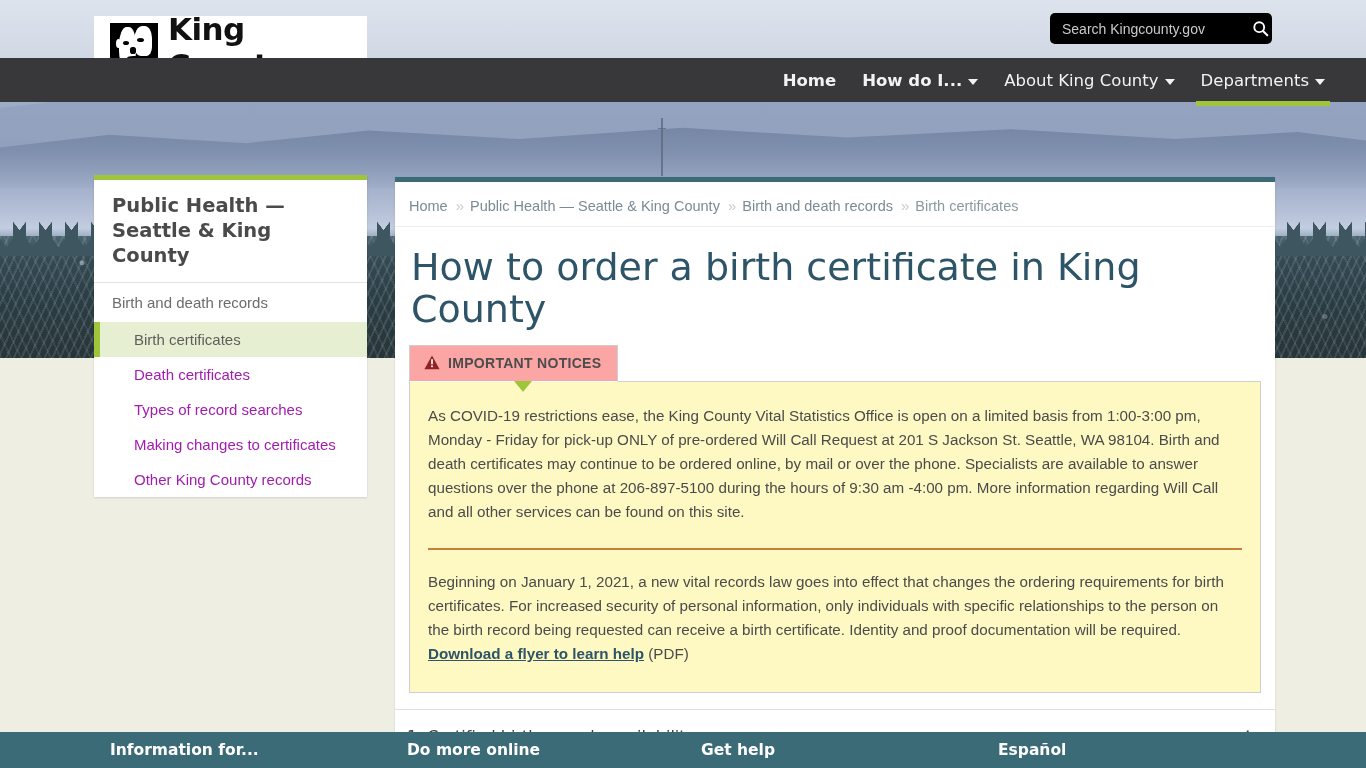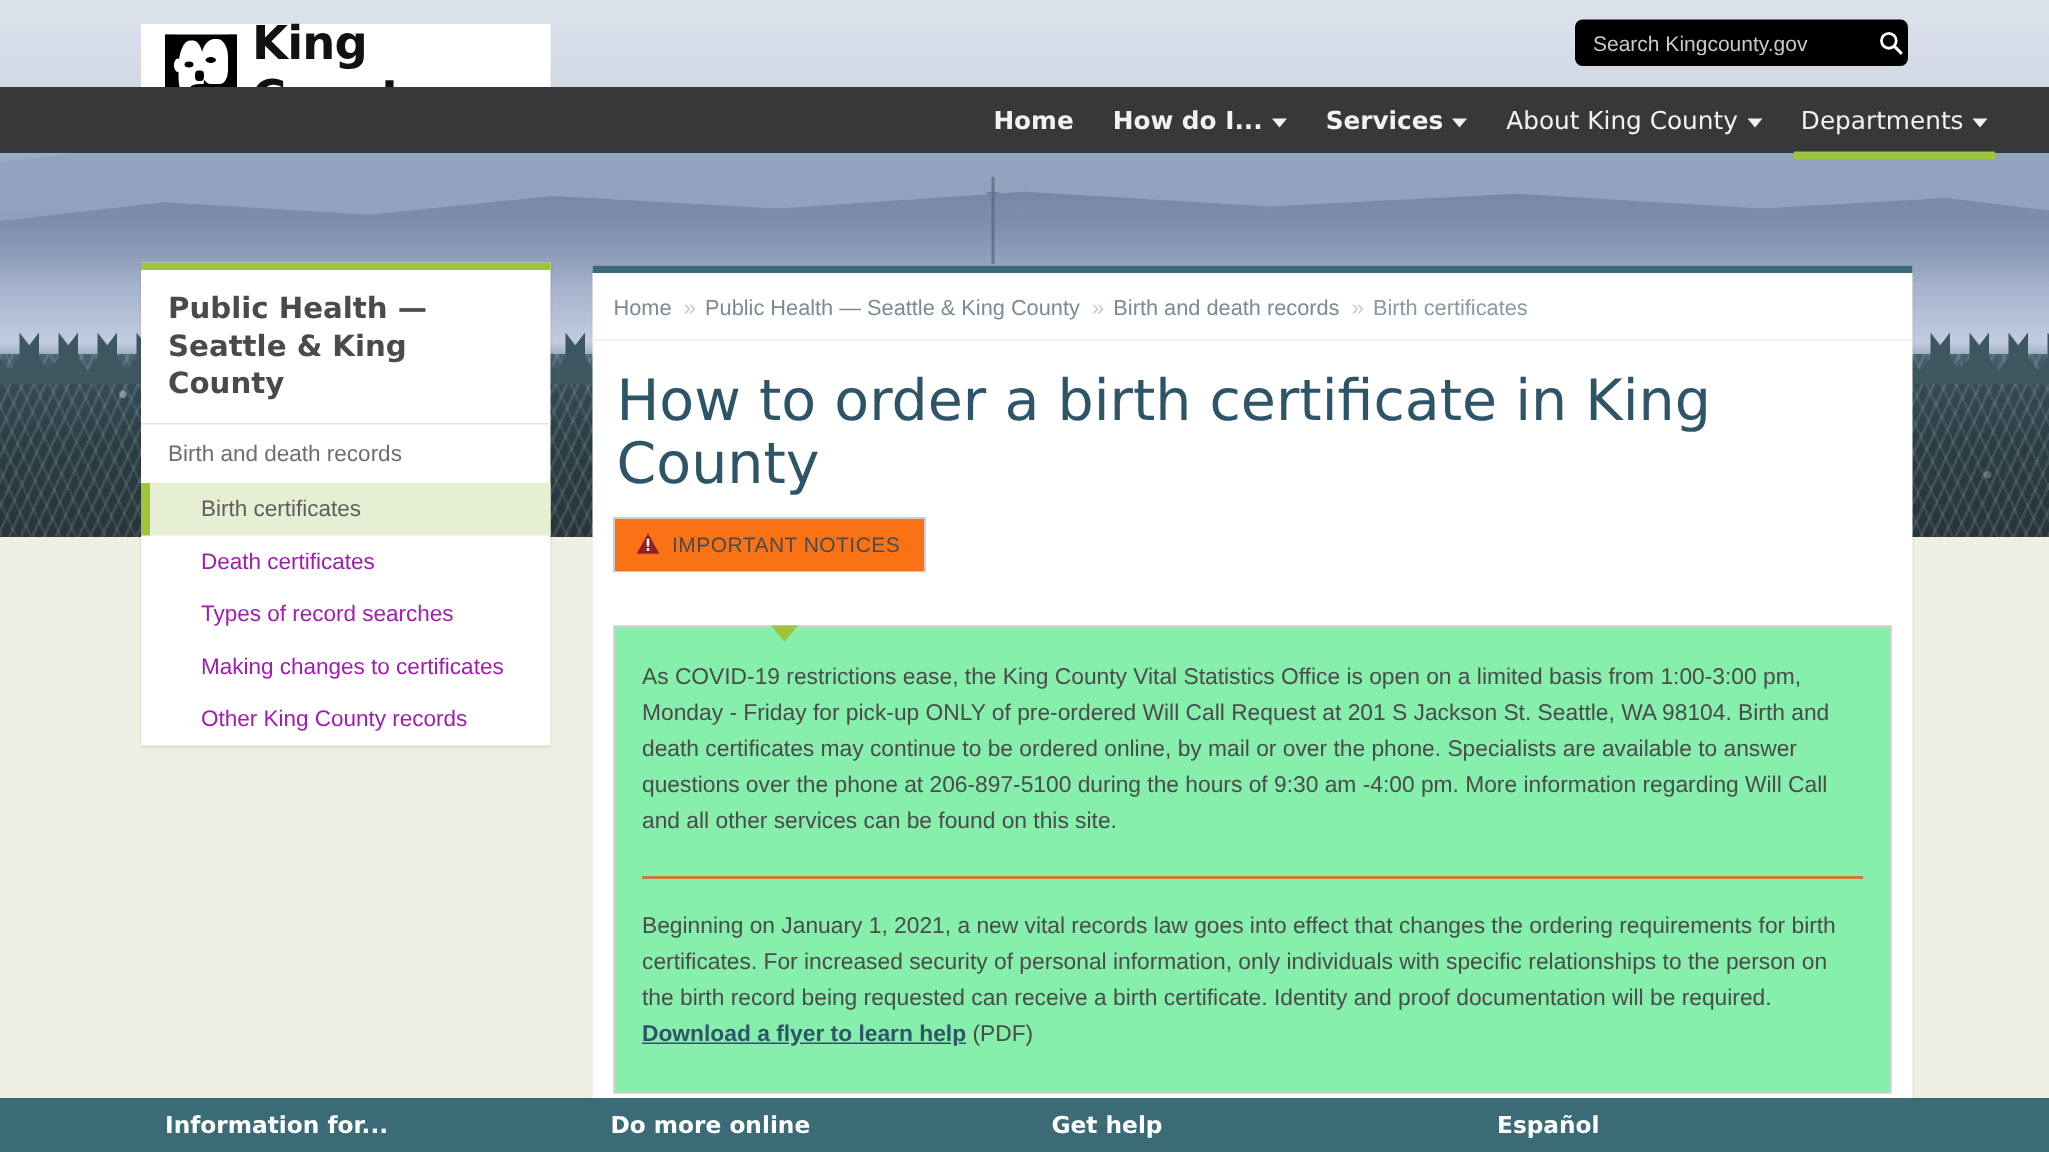--- a/index.html
+++ b/index.html
@@ -192,29 +192,28 @@
     padding: 20px 16px 14px 16px;
     font-family: "DejaVu Sans", sans-serif;
     font-weight: 400; font-size: 38px; color: #2e5468; line-height: 1.1;
   }
 
   
   .notice-wrap { padding: 0 14px 0 14px; position: relative; }
   .notice-tab {
     display: inline-flex; align-items: center; gap: 8px;
     border: 1px solid #cfcfcf; border-bottom: 1px solid #ffffff;
-    background: #f97316; padding: 9px 16px 10px 14px;
-    font-size: 14px; font-weight: 400; color: #4c4c4c; letter-spacing: .3px;
+    background: #fca5a5; padding: 9px 16px 10px 14px;
+    font-size: 14px; font-weight: 700; color: #4c4c4c; letter-spacing: .3px;
     position: relative; z-index: 3; margin-bottom: -1px; cursor: pointer;
   }
   .warn-tri { width: 16px; height: 15px; position: relative; }
   .notice-body {
     border: 1px solid #cfcfcf; padding: 22px 18px 26px 18px; position: relative;
-    background: #86efac;
-    margin-top: 36px;
+    background: #fef9c3;
   }
   .arrow-down {
     position: absolute; left: 104px; top: -1px;
     width: 0; height: 0;
     border-left: 9px solid transparent; border-right: 9px solid transparent;
     border-top: 11px solid #9fc63b; z-index: 4;
   }
   .notice-p {
     font-size: 15.2px; line-height: 1.58; color: #4b4b4b;
   }
@@ -293,24 +292,20 @@
   </div>
 
   <nav class="mainnav">
     <div class="navitem bold">
       <span>Home</span>
     </div>
     <div class="navitem bold">
       <span>How do I...</span>
       <span class="caret"></span>
     </div>
-    <div class="navitem bold">
-      <span>Services</span>
-      <span class="caret"></span>
-    </div>
     <div class="navitem">
       <span>About King County</span>
       <span class="caret"></span>
     </div>
     <div class="navitem active">
       <span>Departments</span>
       <span class="caret"></span>
     </div>
   </nav>
 

